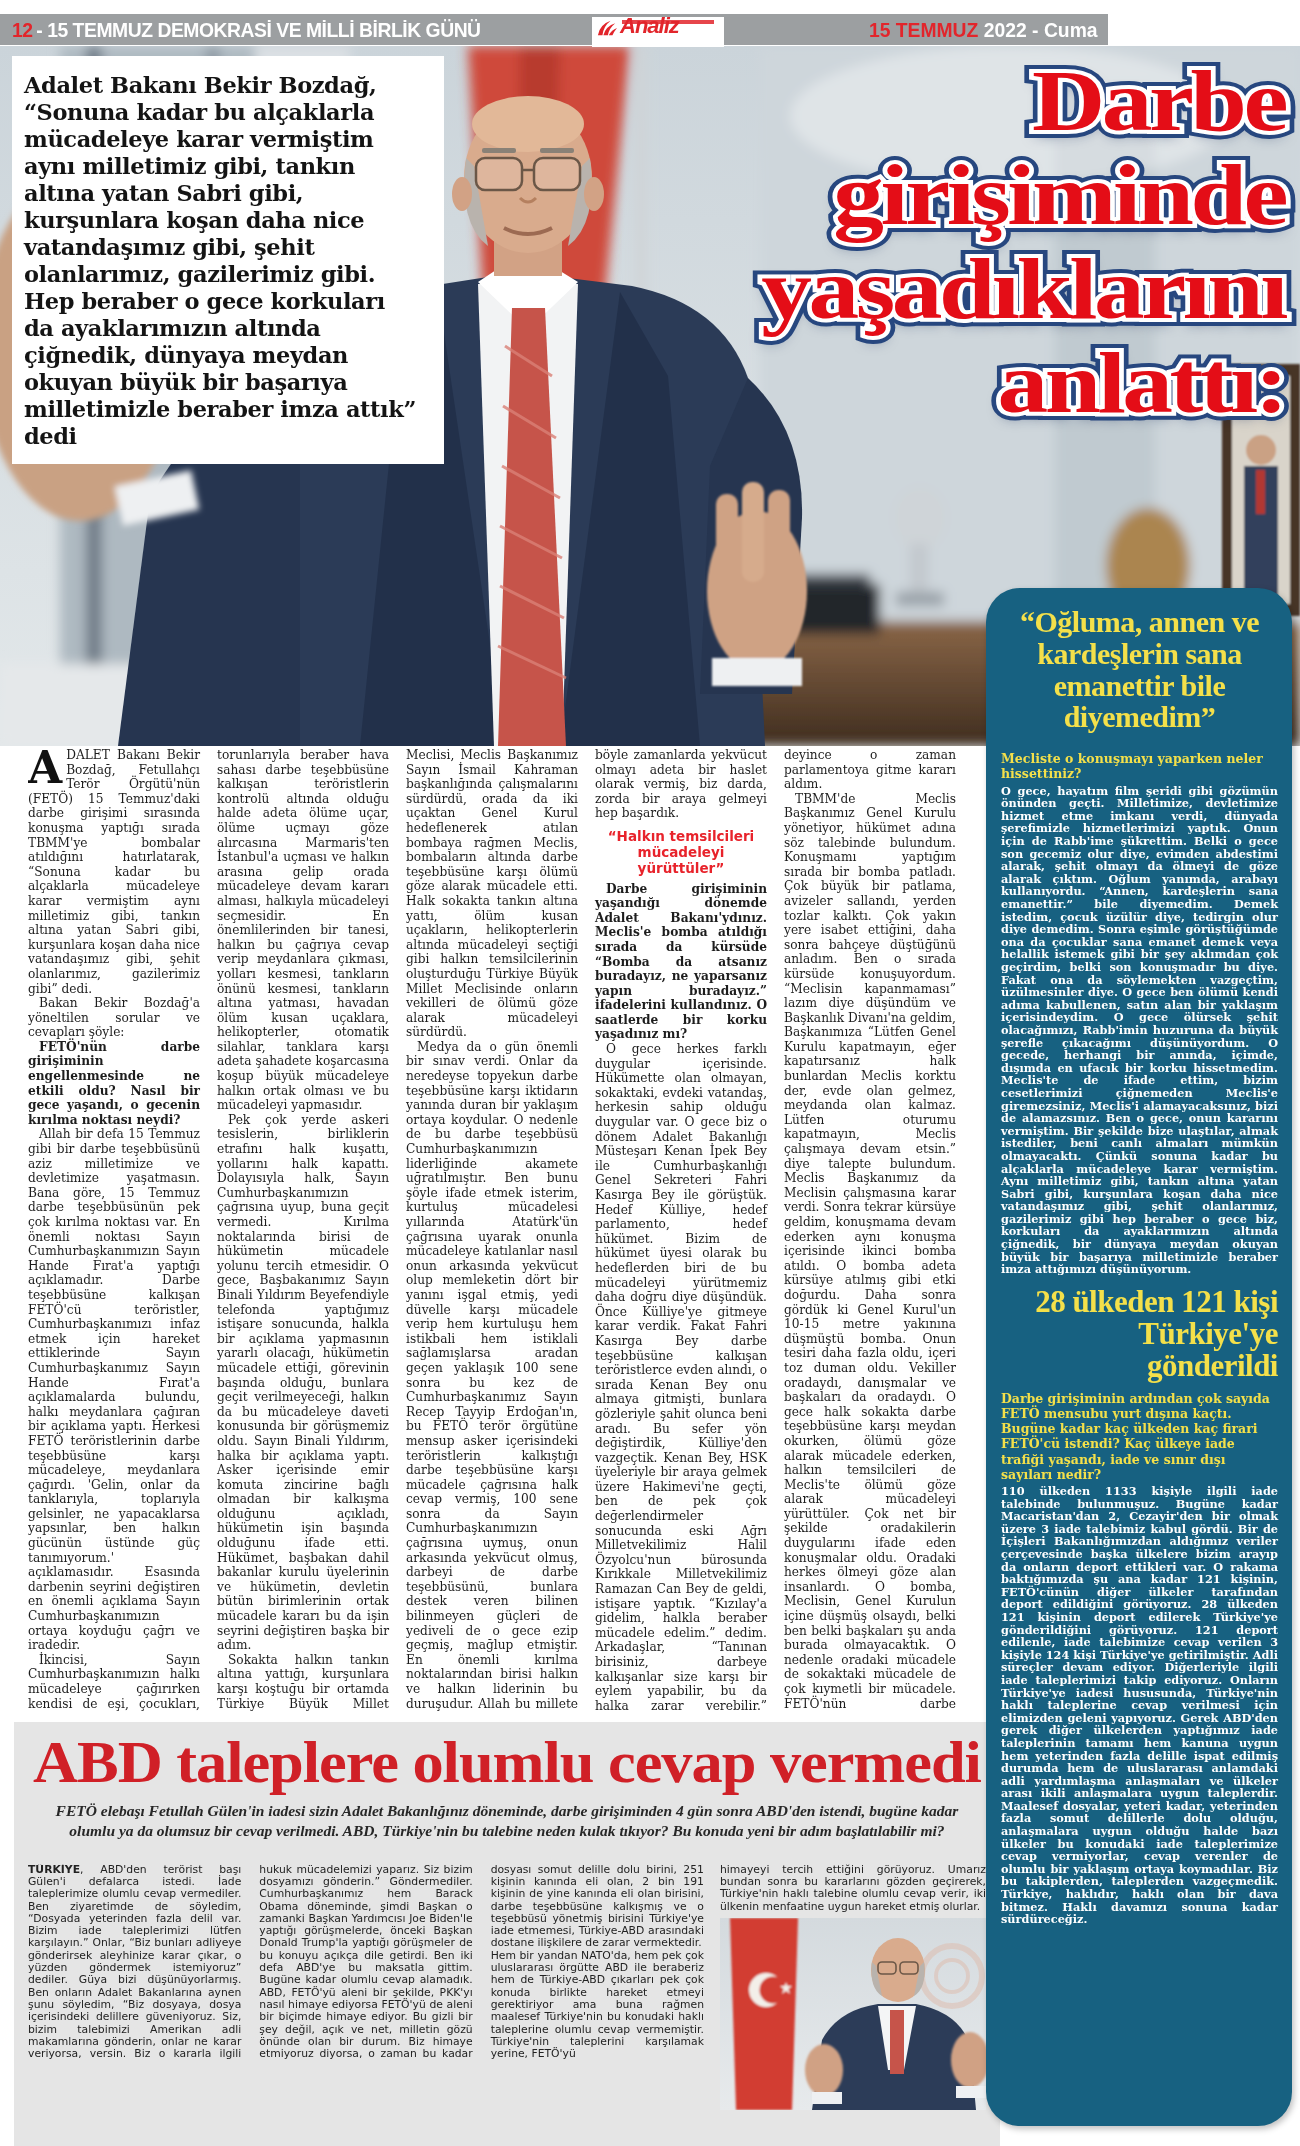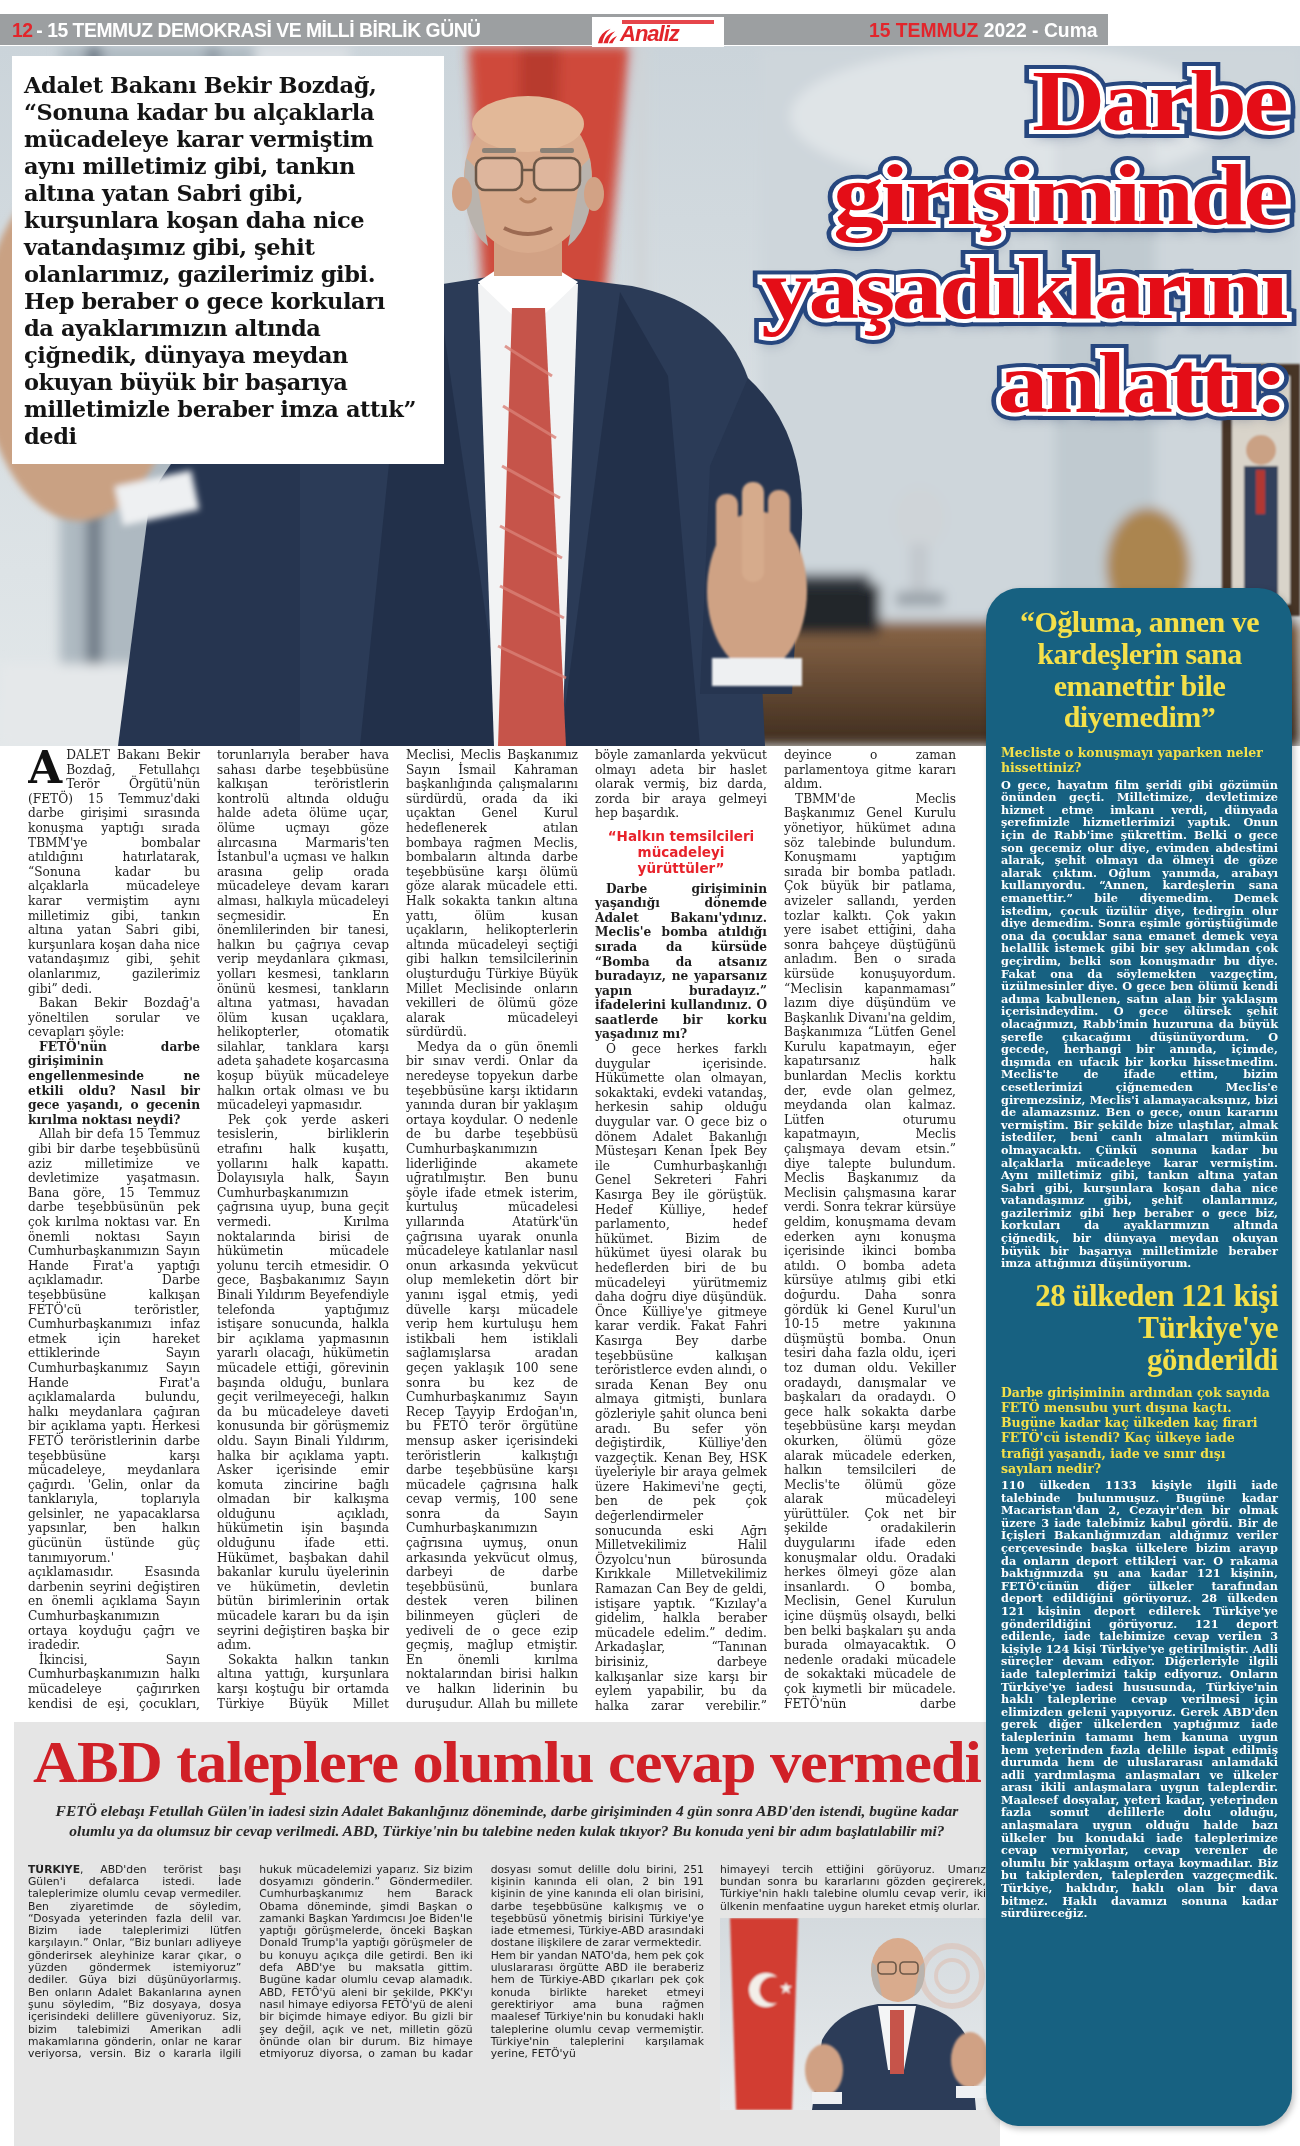--- a/index.html
+++ b/index.html
@@ -3,21 +3,21 @@
 <meta charset="utf-8">
 <style>
   *{margin:0;padding:0;box-sizing:border-box}
   html,body{width:1300px;background:#fff}
   body{position:relative;height:2146px;overflow:hidden;font-family:"DejaVu Serif",serif;color:#1c1c1c}
 
   
   .topbar{position:absolute;left:0;top:14px;width:1108px;height:31px;background:#9c9fa1;z-index:6}
   .topbar .left{position:absolute;left:12px;top:3px;font:bold 21px/25px "Liberation Sans",sans-serif;color:#fff;letter-spacing:-.5px;transform:scaleX(.92);transform-origin:left center;white-space:nowrap}
   .topbar .pagenum{color:#e2252b;margin-right:4px}
-  .logo{position:absolute;left:592px;top:3px;width:132px;height:30px;background:#fff;z-index:7;display:flex;align-items:flex-end;padding:0 5px 2px 4px}
+  .logo{position:absolute;left:592px;top:3px;width:132px;height:30px;background:#fff;z-index:7;display:flex;align-items:flex-end;padding:0 5px 10px 4px}
   .logo .swirl{width:22px;height:20px;margin-right:2px}
   .logo .word{font:italic 900 22px/22px "Liberation Sans",sans-serif;color:#e2252b;letter-spacing:-1px}
   .logo .tagbar{position:absolute;left:30px;top:3px;width:92px;height:4px;background:#e2252b;opacity:.85}
   .topbar .date{position:absolute;right:10px;top:3px;font:bold 21px/25px "Liberation Sans",sans-serif;white-space:nowrap;transform:scaleX(.92);transform-origin:right center}
   .topbar .date .red{color:#e2252b}
   .topbar .date .white{color:#fff}
 
   
   .photo-main{position:absolute;left:0;top:46px;width:1300px;height:700px;z-index:1;overflow:hidden}
 
@@ -36,21 +36,21 @@
   
   .article{position:absolute;left:28px;top:748px;width:928px;height:968px;z-index:2;column-count:5;column-gap:17px;font:12.2px/14.6px "DejaVu Serif",serif;text-align:justify;color:#1d1d1d;overflow:hidden}
   .article p{text-indent:11px;margin:0}
   .article p.noind{text-indent:0}
   .article .dropcap{float:left;font:bold 44px/36px "DejaVu Serif",serif;padding:2px 4px 0 0;color:#111}
   .article p.q{font-weight:bold}
   .article .subhead{display:block;text-align:center;font:bold 13.5px/1.2 "DejaVu Sans",sans-serif;color:#e8232b;margin:7px 0 5px;text-indent:0}
 
   
   .bluebox{position:absolute;left:986px;top:588px;width:306px;height:1538px;z-index:5;background:#176181;border-radius:34px;padding:18px 14px 16px 15px;overflow:hidden;box-shadow:2px 3px 6px rgba(0,0,0,.25)}
-  .bluebox .bq-head{font:bold 30px/1.06 "Liberation Serif",serif;color:#f4e04a;text-align:center;letter-spacing:-.5px;margin-bottom:12px}
+  .bluebox .bq-head{font:bold 30px/1.06 "Liberation Serif",serif;color:#f4e04a;text-align:center;letter-spacing:-.5px;margin-bottom:18px}
   .bluebox .bq-q{font:bold 12.5px/1.22 "DejaVu Serif",serif;color:#f4e04a;text-align:left;margin-bottom:3px}
   .bluebox .bq-a{font:bold 11.3px/12.6px "DejaVu Serif",serif;color:#fff;text-align:justify;margin-bottom:10px}
   .bluebox .bq-a::first-line{}
   .bluebox .bq-head2{font:bold 31px/1.04 "Liberation Serif",serif;color:#f4e04a;text-align:right;letter-spacing:-.5px;margin:6px 0 8px}
 
   
   .bottom{position:absolute;left:14px;top:1722px;width:986px;height:544px;background:#e5e5e5;z-index:2;padding:10px 14px 8px}
   .bottom .b-head{font:bold 60px/1 "Liberation Serif",serif;color:#d02027;text-align:center;letter-spacing:-1px;transform:scaleX(1.04);transform-origin:center top}
   .bottom .b-sub{font:italic bold 15.5px/1.28 "Liberation Serif",serif;color:#272727;text-align:center;width:96%;margin:9px auto 23px}
   .b-body{display:flex;gap:16px}

